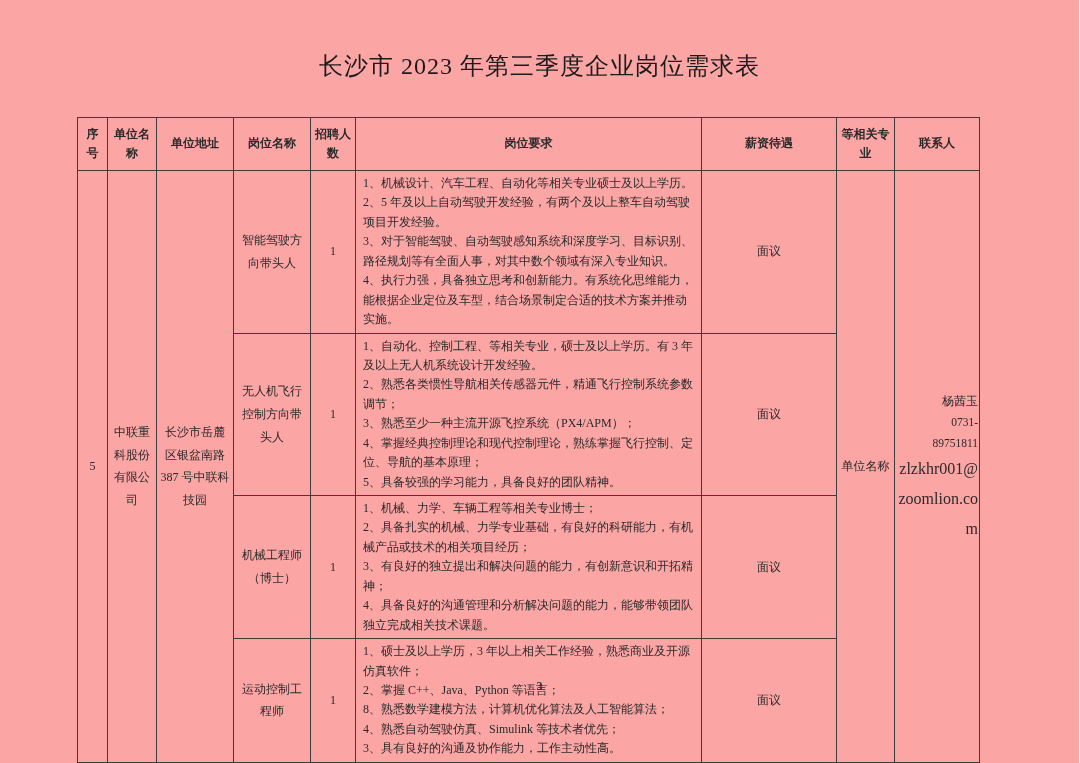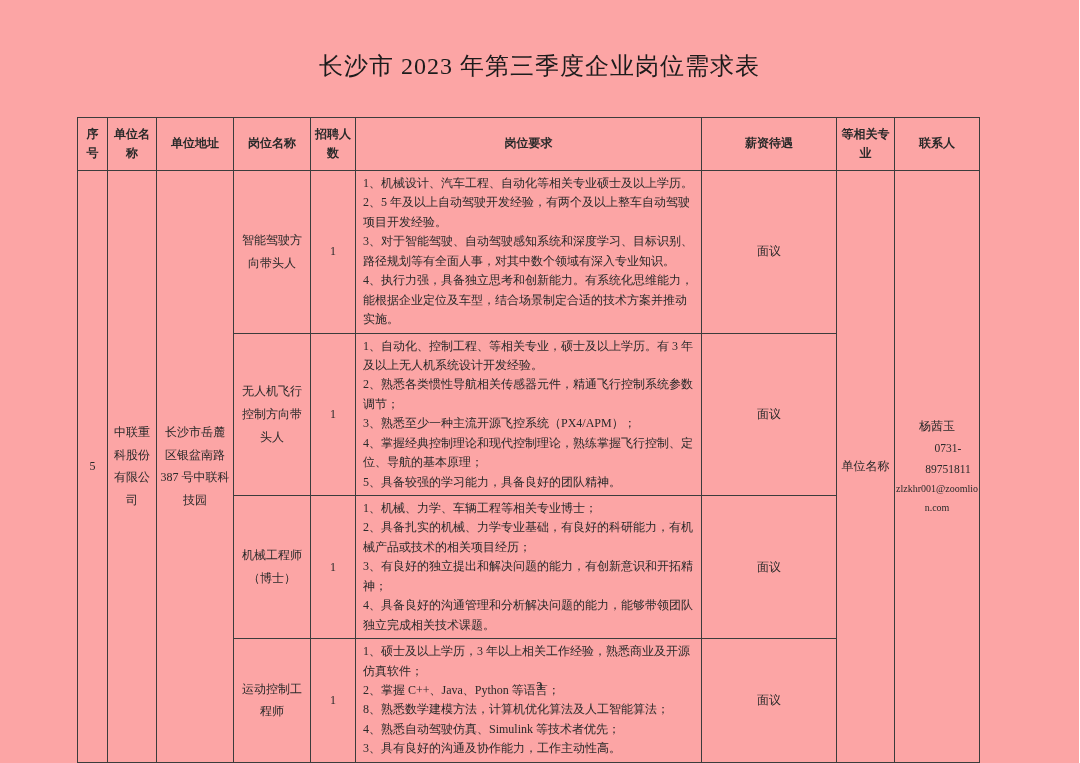--- a/index.html
+++ b/index.html
@@ -70,24 +70,25 @@
     margin-left: 18px;
   }
   td.req-cell div { margin: 0; }
   td.company-cell, td.address-cell, td.position-cell {
     line-height: 1.9;
     margin-top: 13px;
   }
   td.contact-cell {
     line-height: 1.85;
     padding: 2px 1px;
+    text-align: right;
   }
   td.contact-cell .email {
     word-break: break-all;
-    font-size: 10px;
+    font-size: 16px;
   }
   td.contact-cell .phone {
     font-size: 11.5px;
     letter-spacing: 0px;
     padding-left: 22px;
   }
   .page-number {
     position: absolute;
     top: 679px;
     left: 0;

